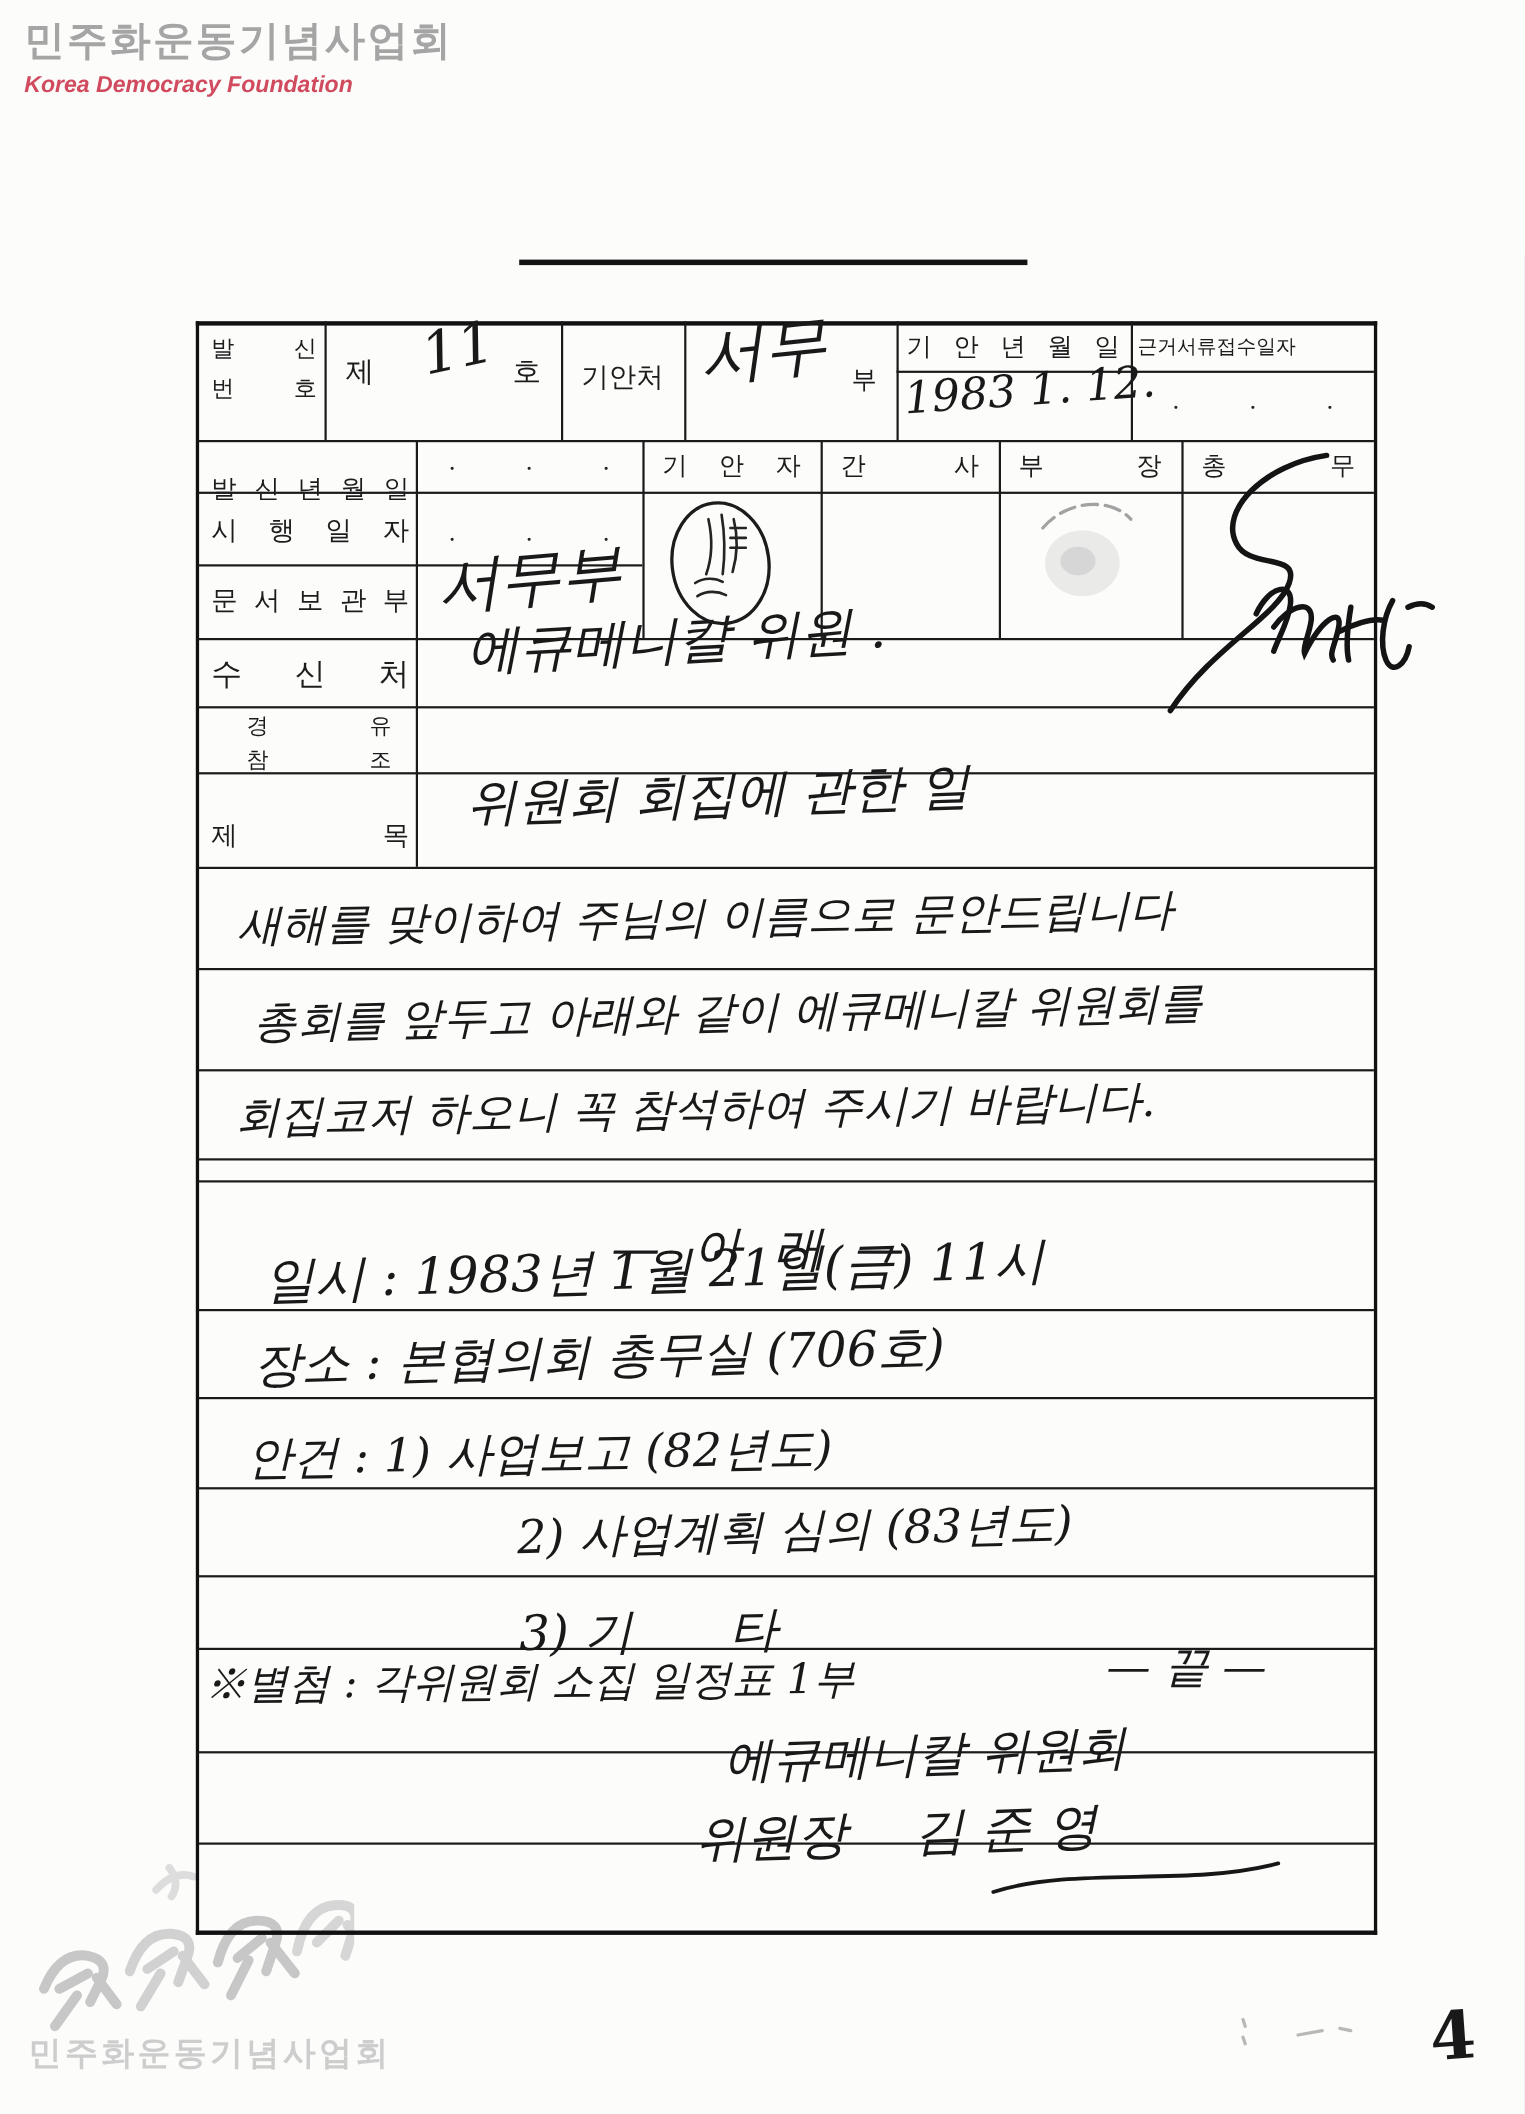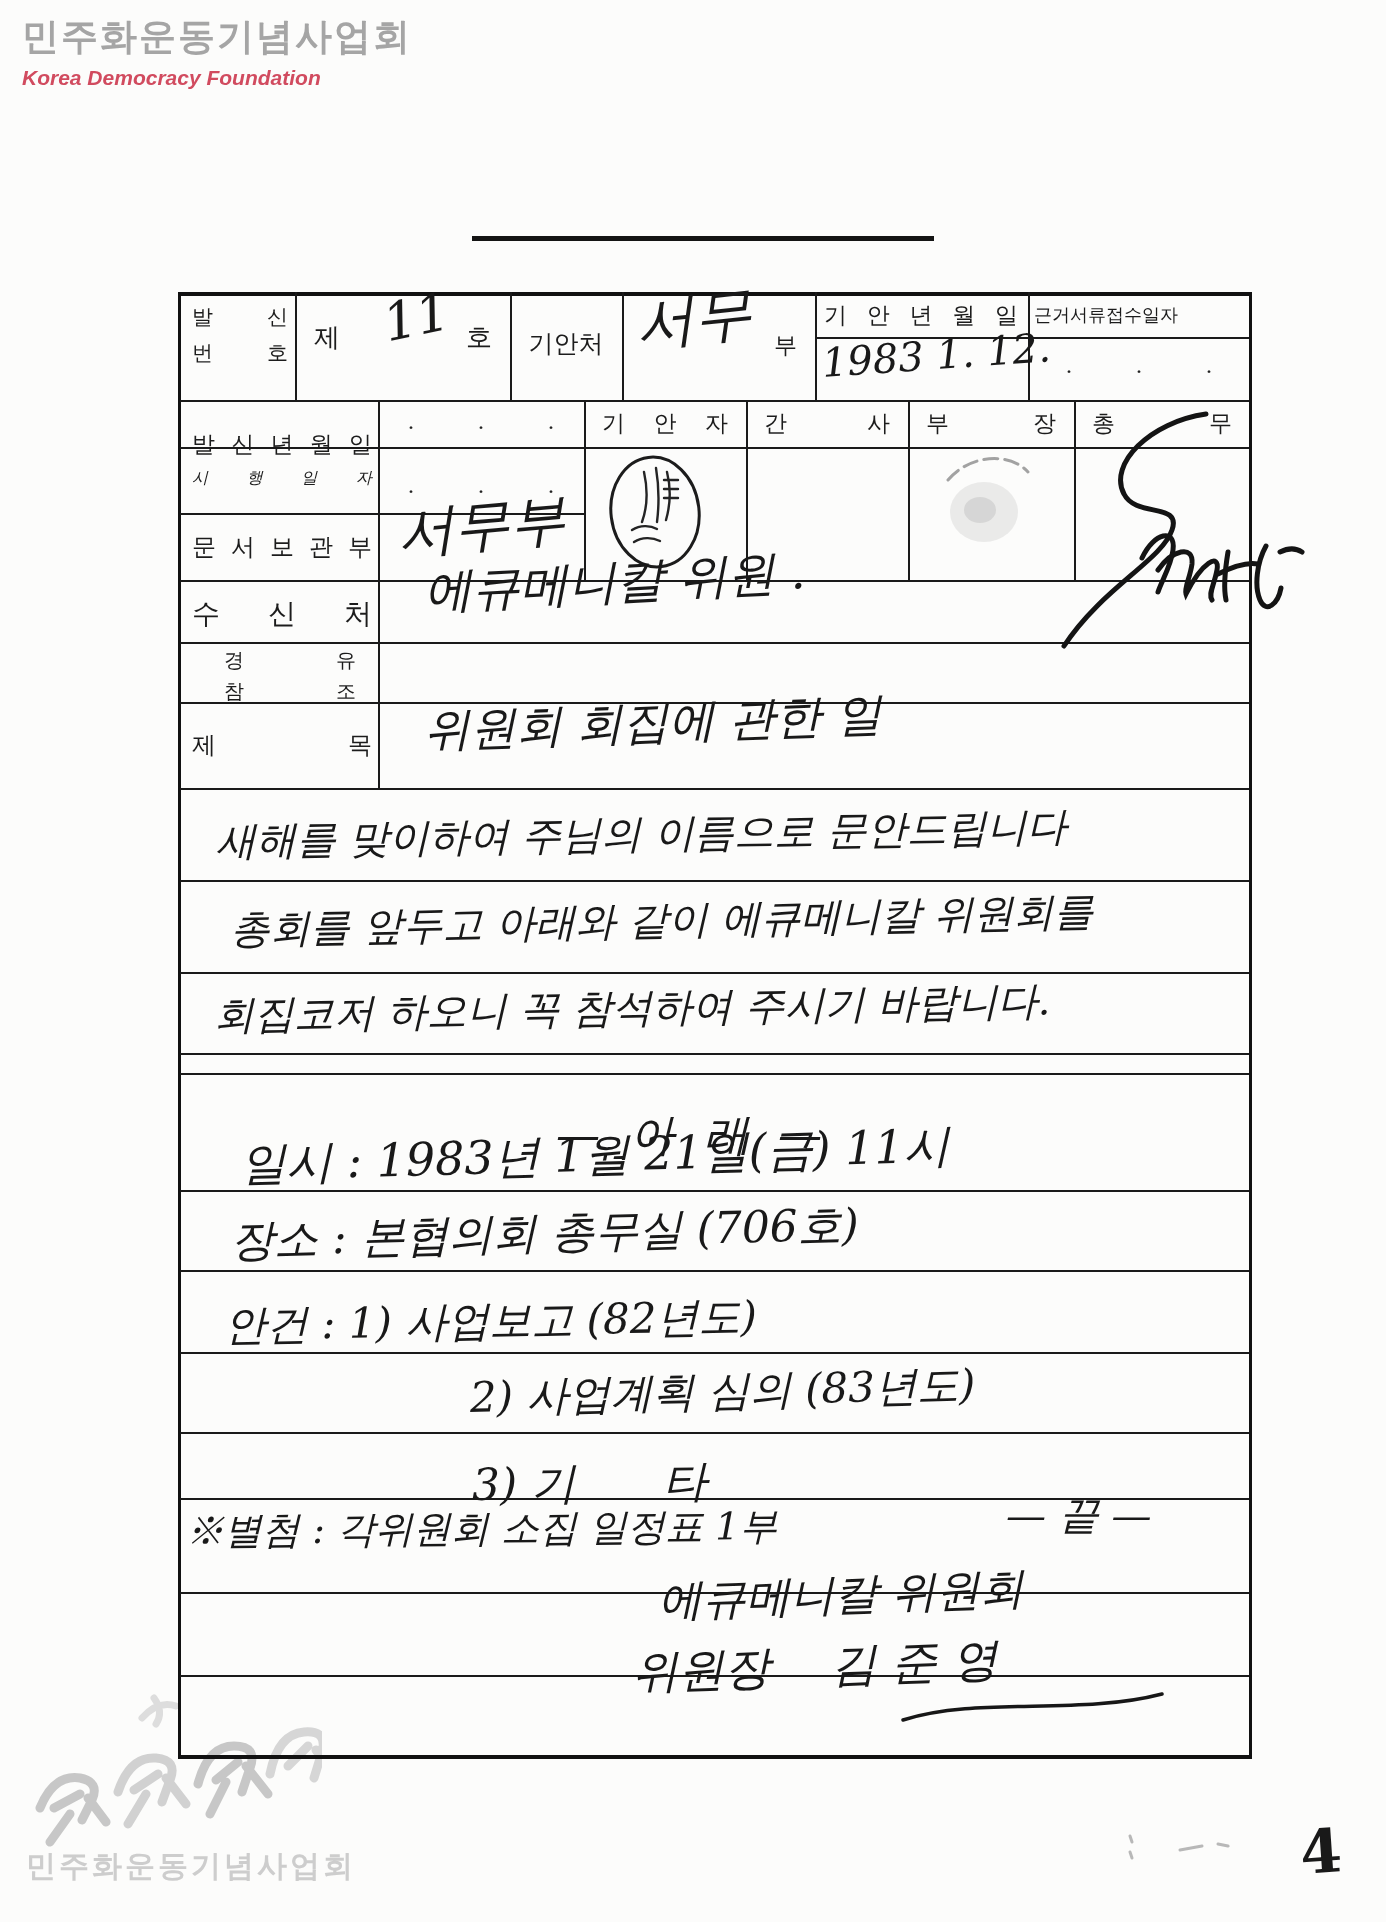--- a/index.html
+++ b/index.html
@@ -101,21 +101,21 @@
 
   <div class="plabel spread" style="left:824px;top:302px;width:194px;font-size:23px;">기 안 년 월 일</div>
   <div class="hw" style="left:822px;top:340px;font-size:40px;transform:rotate(-4deg);">1983 1. 12.</div>
 
   <div class="plabel spread" style="left:1034px;top:304px;width:204px;font-size:18px;">근거서류접수일자</div>
   <div class="plabel center dots" style="left:1030px;top:356px;width:218px;font-size:24px;">· · ·</div>
 
   <div class="plabel spread" style="left:192px;top:410px;width:180px;font-size:23px;margin-top:21px;">발 신 년 월 일</div>
   <div class="plabel center dots" style="left:380px;top:412px;width:202px;font-size:24px;">· · ·</div>
 
-  <div class="plabel spread" style="left:192px;top:468px;width:180px;font-size:16px;font-style:italic;">시 행 일 자</div>
+  <div class="plabel spread" style="left:192px;top:468px;width:180px;font-size:24px;">시 행 일 자</div>
   <div class="plabel center dots" style="left:380px;top:476px;width:202px;font-size:24px;">· · ·</div>
 
   <div class="plabel spread" style="left:192px;top:532px;width:180px;font-size:24px;">문 서 보 관 부</div>
   <div class="hw" style="left:398px;top:496px;font-size:56px;transform:rotate(-5deg);">서무부</div>
 
   <div class="plabel spread" style="left:602px;top:410px;width:126px;font-size:23px;">기 안 자</div>
   <div class="plabel spread" style="left:764px;top:410px;width:126px;font-size:23px;">간 사</div>
   <div class="plabel spread" style="left:926px;top:410px;width:130px;font-size:23px;">부 장</div>
   <div class="plabel spread" style="left:1092px;top:410px;width:140px;font-size:23px;">총 무</div>
 
@@ -150,21 +150,21 @@
   </svg>
 
   <div class="plabel spread" style="left:192px;top:596px;width:180px;font-size:28px;">수 신 처</div>
   <div class="hw" style="left:424px;top:560px;font-size:48px;transform:rotate(-3deg);">에큐메니칼 위원 .</div>
 
   <div class="plabel" style="left:192px;top:648px;width:132px;font-size:20px;margin-left:32px;">
     <div class="spread">경 유</div>
     <div class="spread" style="margin-top:6px;">참 조</div>
   </div>
 
-  <div class="plabel spread" style="left:192px;top:730px;width:180px;font-size:24px;">제 목</div>
+  <div class="plabel spread" style="left:192px;top:745px;width:180px;font-size:24px;">제 목</div>
   <div class="hw" style="left:424px;top:700px;font-size:46px;transform:rotate(-2deg);">위원회 회집에 관한 일</div>
 
   <div class="hw" style="left:216px;top:814px;font-size:40px;transform:rotate(-1deg);">새해를 맞이하여 주님의 이름으로 문안드립니다</div>
   <div class="hw" style="left:230px;top:902px;font-size:40px;transform:rotate(-1.2deg);">총회를 앞두고 아래와 같이 에큐메니칼 위원회를</div>
   <div class="hw" style="left:214px;top:988px;font-size:40px;transform:rotate(-1deg);">회집코저 하오니 꼭 참석하여 주시기 바랍니다.</div>
 
   <div class="hw" style="left:556px;top:1106px;font-size:44px;word-spacing:16px;">— 아 래 —</div>
 
   <div class="hw" style="left:240px;top:1134px;font-size:46px;transform:rotate(-1.5deg);">일시 : 1983년 1월 21일(금) 11시</div>
   <div class="hw" style="left:230px;top:1212px;font-size:44px;transform:rotate(-1.5deg);">장소 : 본협의회 총무실 (706호)</div>

